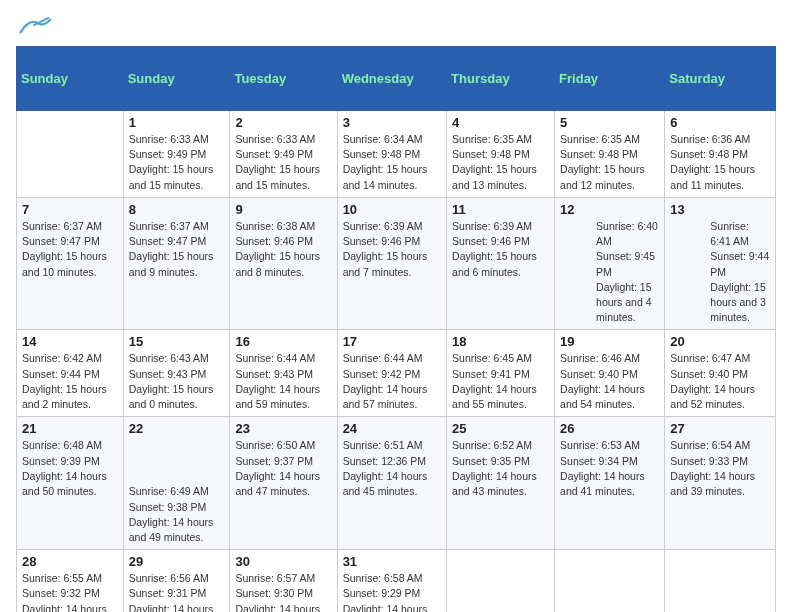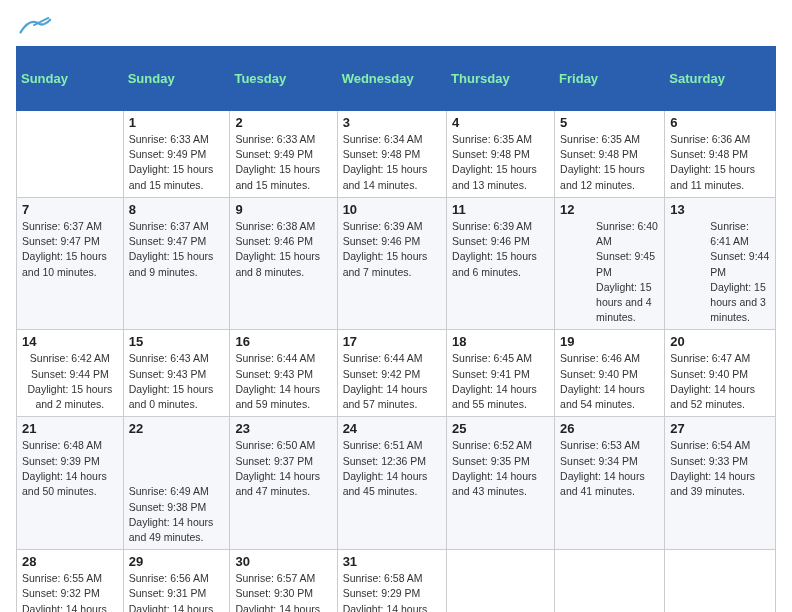--- a/index.html
+++ b/index.html
@@ -207,21 +207,21 @@
         <td>
           <div class="day-number">13</div>
           <div class="day-info" style="white-space: pre-line; margin-left: 40px;">Sunrise: 6:41 AM
 Sunset: 9:44 PM
 Daylight: 15 hours and 3 minutes.</div>
         </td>
       </tr>
       <tr>
         <td>
           <div class="day-number">14</div>
-          <div class="day-info" style="white-space: pre-line; text-align: center;">Sunrise: 6:42 AM
+          <div class="day-info" style="white-space: pre-line;">Sunrise: 6:42 AM
 Sunset: 9:44 PM
 Daylight: 15 hours and 2 minutes.</div>
         </td>
         <td>
           <div class="day-number">15</div>
           <div class="day-info" style="white-space: pre-line;">Sunrise: 6:43 AM
 Sunset: 9:43 PM
 Daylight: 15 hours and 0 minutes.</div>
         </td>
         <td>

